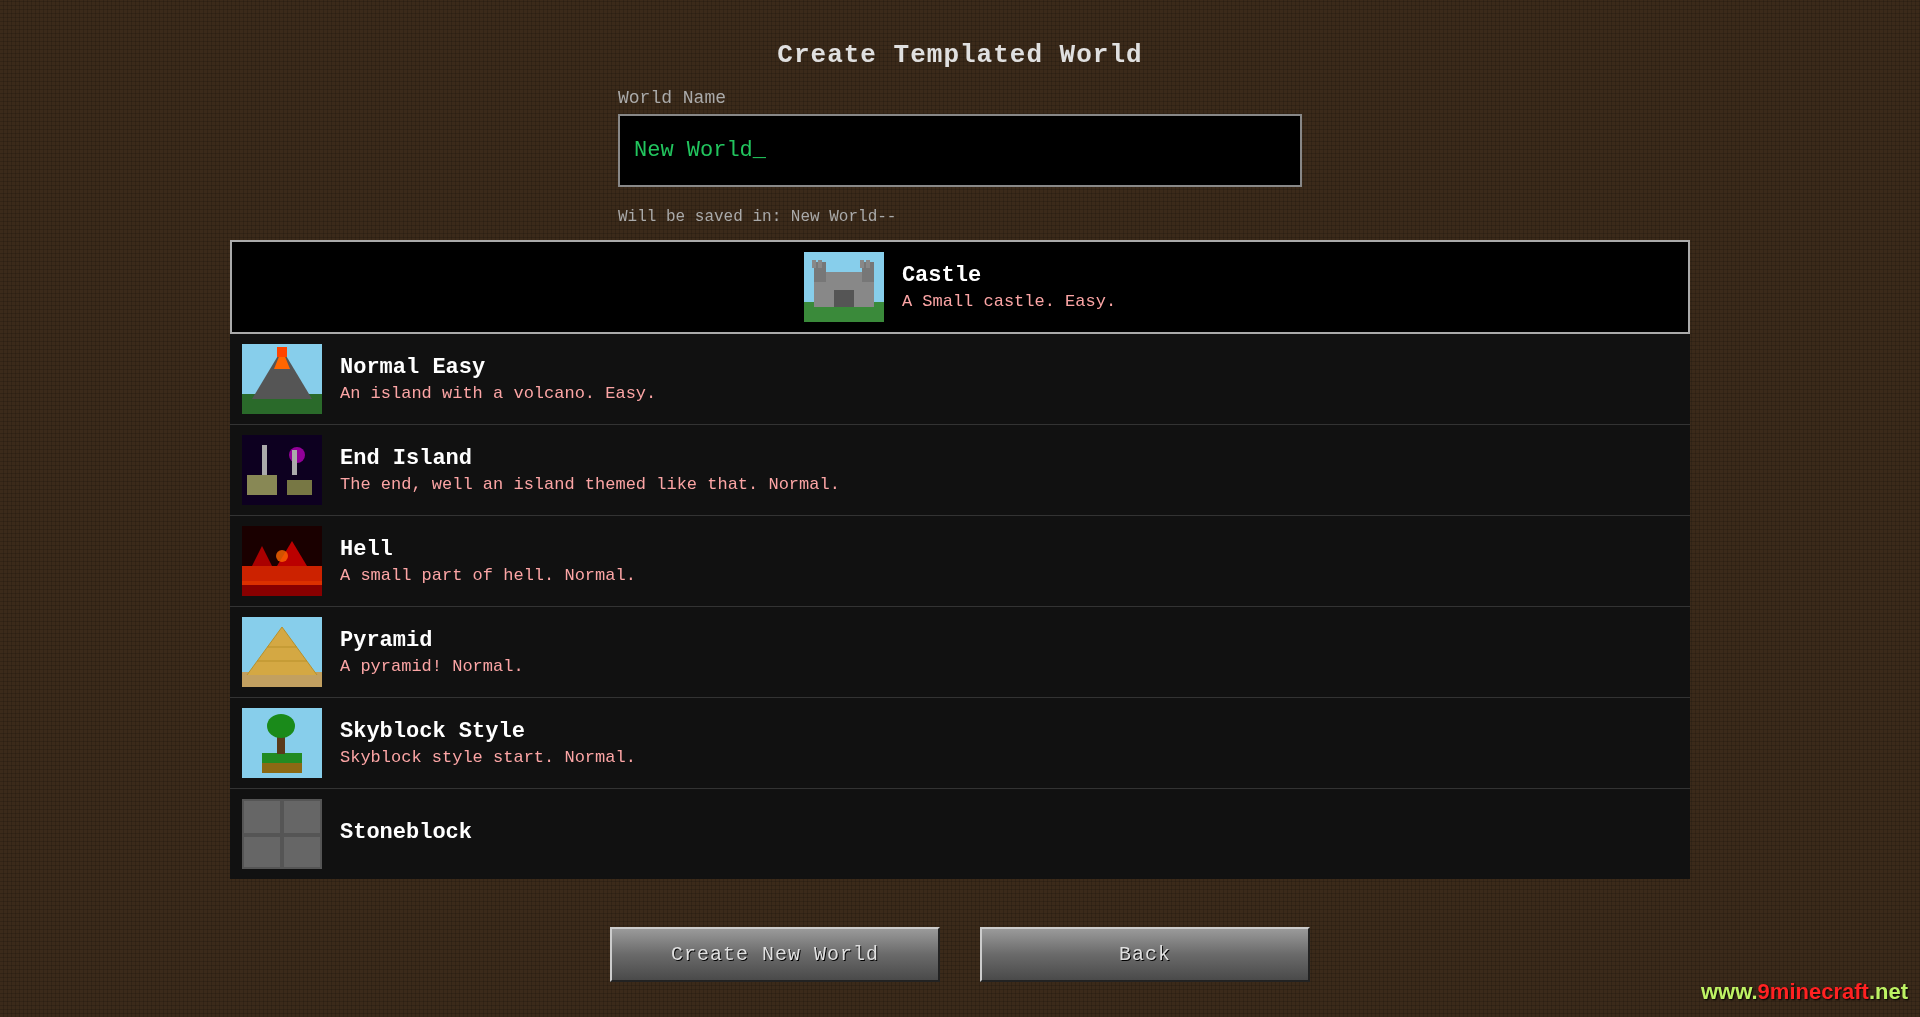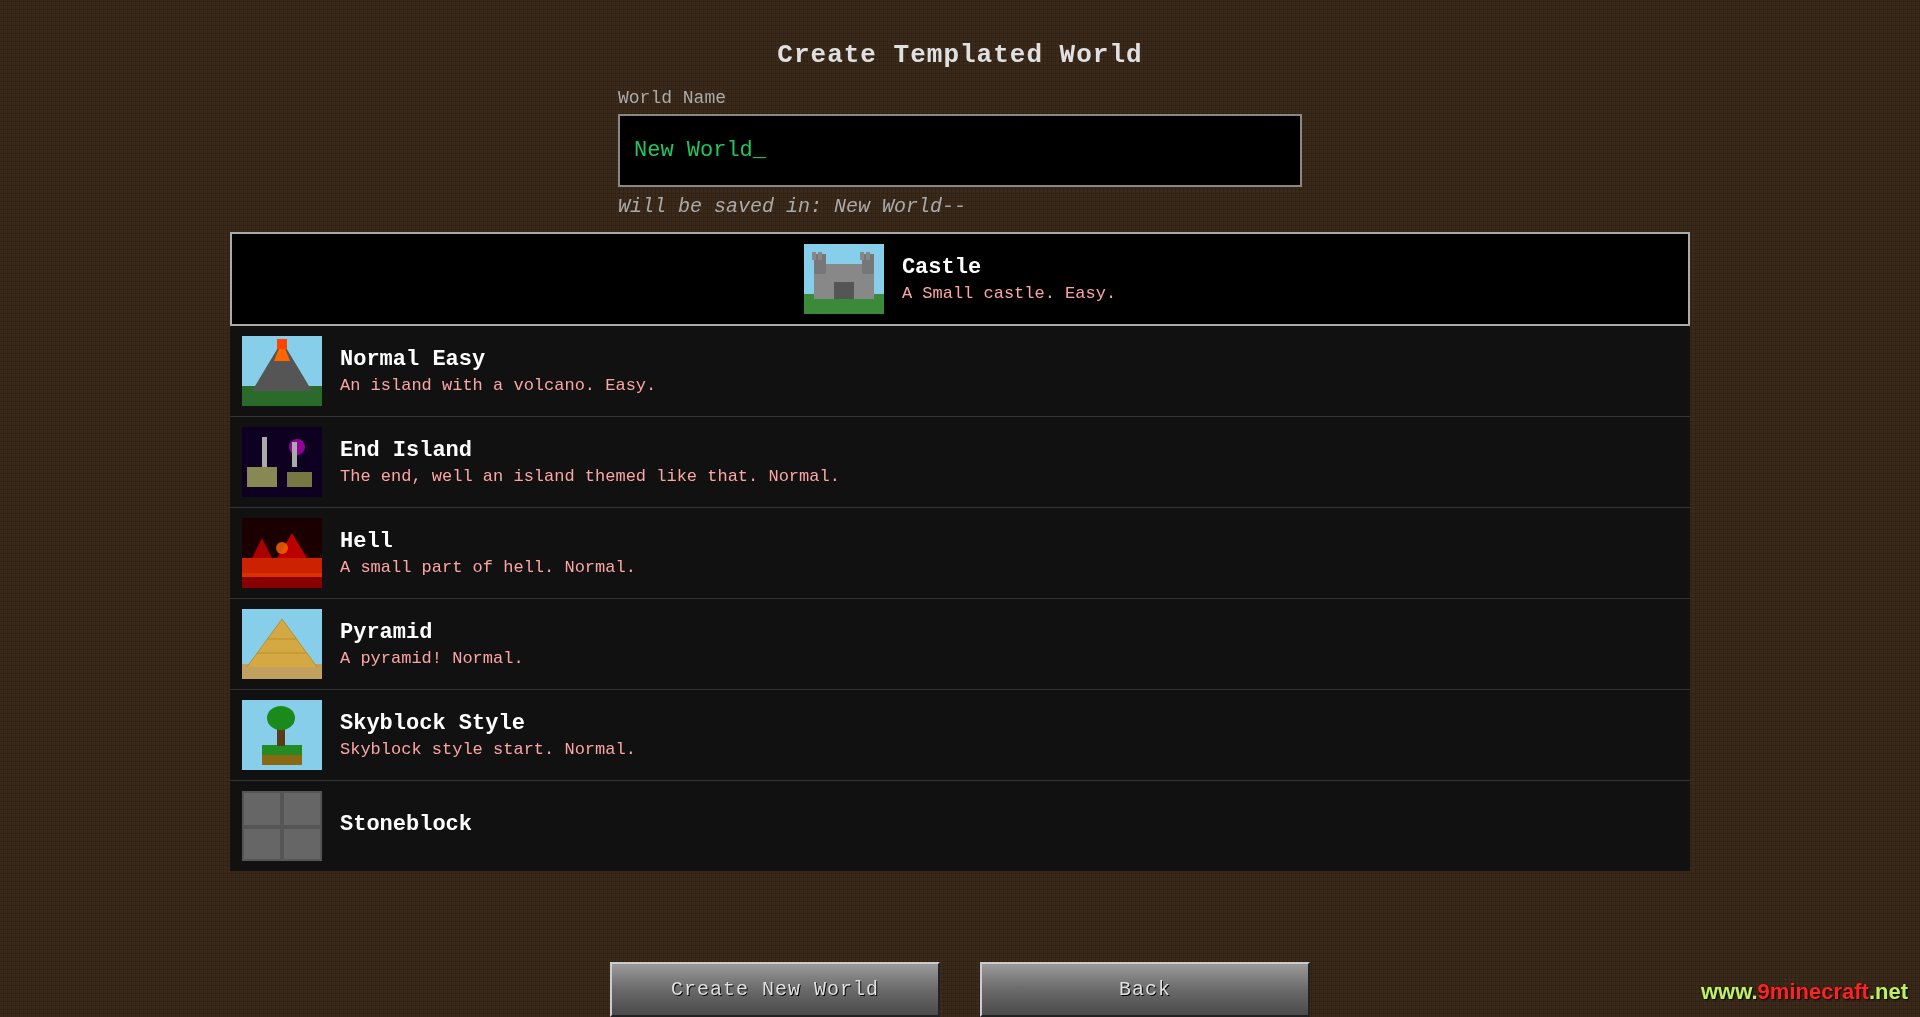--- a/index.html
+++ b/index.html
@@ -60,24 +60,23 @@
       border: 2px solid #888888;
       color: #22c55e;
       font-family: 'Courier New', Courier, monospace;
       font-size: 22px;
       padding: 22px 14px;
       outline: none;
       caret-color: #ffffff;
     }
 
     #save-path-label {
-      margin-top: 8px;
-      font-size: 20px;
+      margin-top: 21px;
+      font-size: 16px;
       color: #aaaaaa;
-      font-style: italic;
     }
 
     #template-list-container {
       margin-top: 14px;
       width: 1460px;
       flex: 1;
       overflow: hidden;
       display: flex;
       flex-direction: column;
       position: relative;
@@ -163,21 +162,21 @@
           rgba(0,0,0,0.15) 4px
         ),
         repeating-linear-gradient(
           90deg,
           transparent,
           transparent 3px,
           rgba(0,0,0,0.15) 3px,
           rgba(0,0,0,0.15) 4px
         );
       display: flex;
-      align-items: flex-end;
+      align-items: flex-start;
       justify-content: center;
       gap: 40px;
       flex-shrink: 0;
     }
 
     .bottom-button {
       width: 330px;
       height: 55px;
       background: linear-gradient(to bottom, #9a9a9a 0%, #6a6a6a 50%, #4a4a4a 100%);
       border: none;

